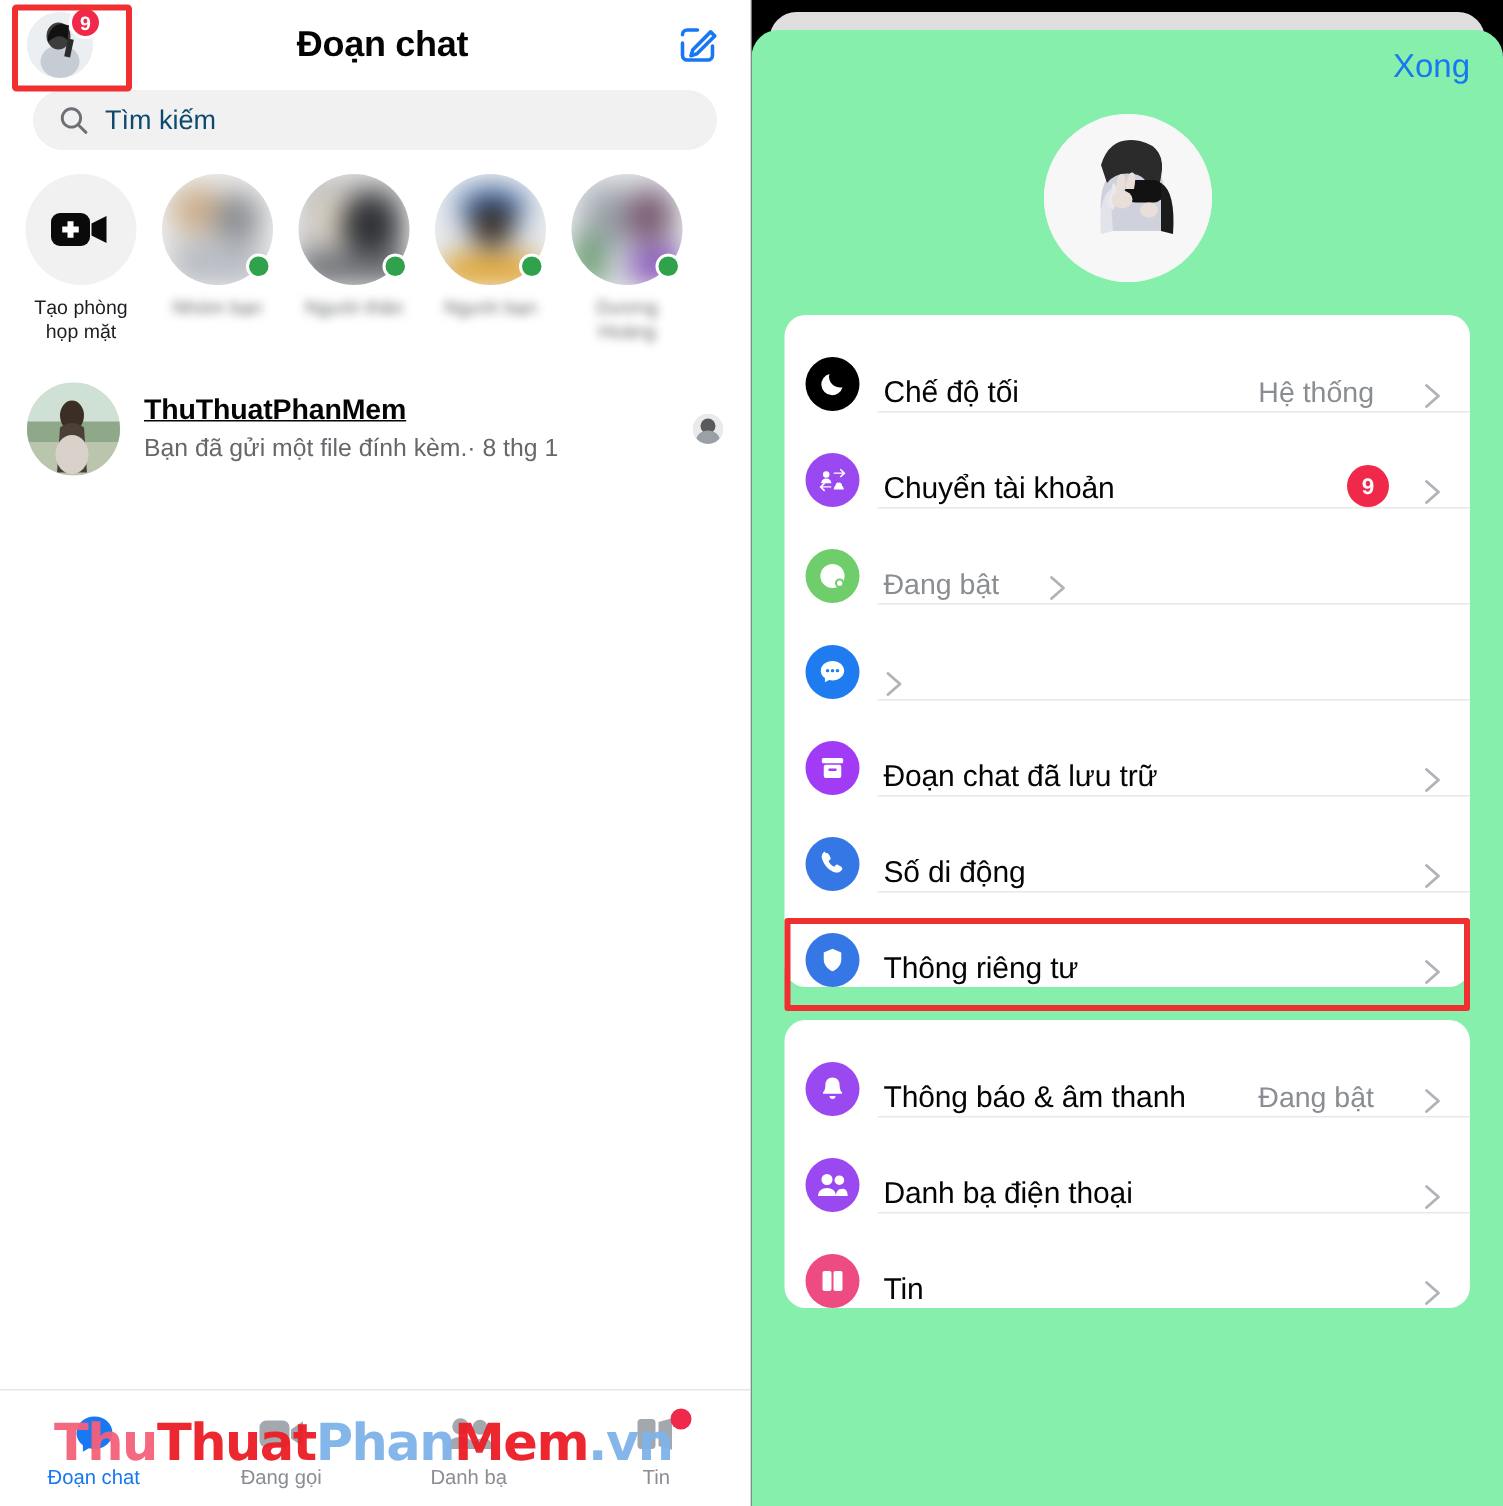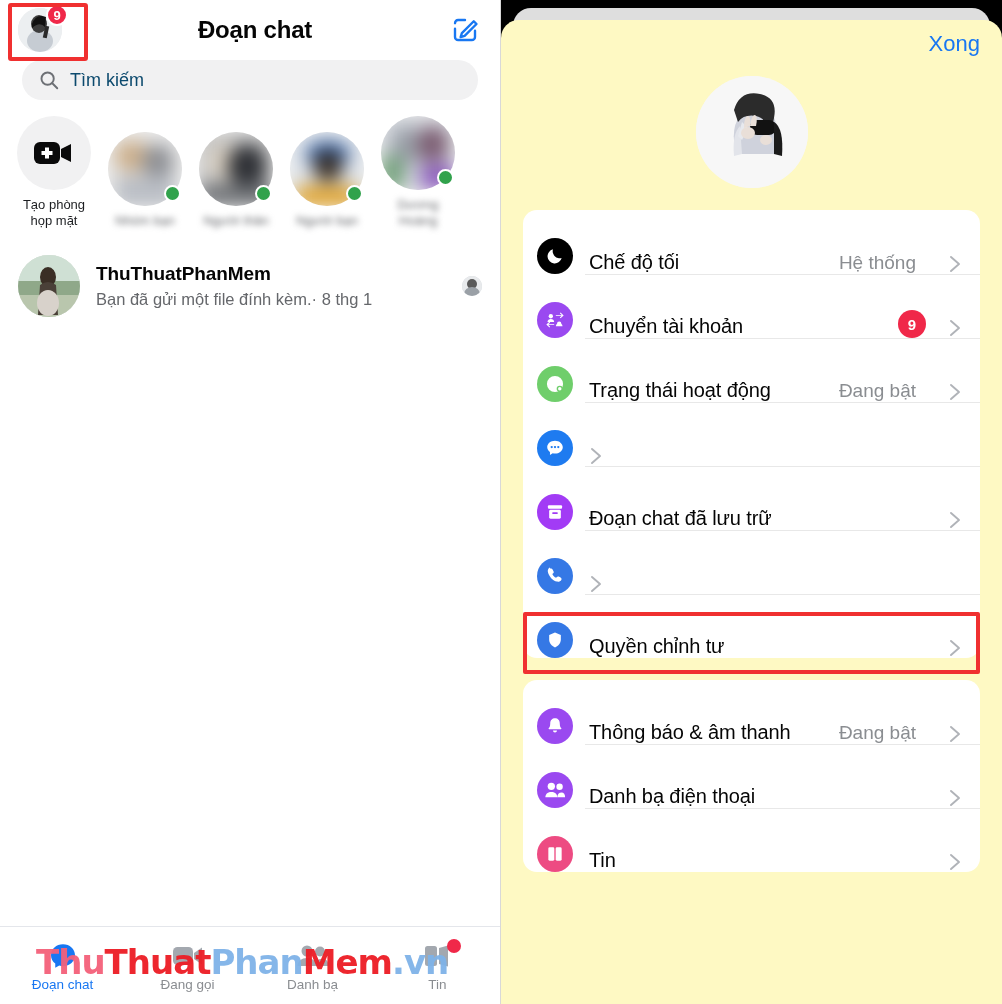--- a/index.html
+++ b/index.html
@@ -88,21 +88,20 @@
   .search-placeholder {
     color:#0c4a6e; font-size:18px;
   }
 
   
   .stories {
     display:flex;
     padding:16px 0 8px 14px;
     gap:11px;
     overflow:hidden;
-    align-items:flex-end;
   }
   .story { width:80px; flex:0 0 auto; text-align:center; }
   .story-av-wrap { position:relative; width:74px; height:74px; margin:0 auto; }
   .story-av {
     width:74px; height:74px; border-radius:50%;
     background:#f0f0f0; overflow:hidden; position:relative;
   }
   .blur-img { position:absolute; inset:0; filter:blur(9px); }
   .online-dot {
     position:absolute; right:1px; bottom:4px;
@@ -129,21 +128,21 @@
     gap:16px;
   }
   .chat-av {
     width:62px; height:62px; border-radius:50%;
     flex:0 0 auto; overflow:hidden; position:relative;
     background:#dfe3e8;
   }
   .chat-text { flex:1 1 auto; min-width:0; }
   .chat-name {
     font-size:19px; font-weight:bold; color:#050505;
-    line-height:24px; letter-spacing:-0.1px;
+    line-height:24px; letter-spacing:-0.1px;text-decoration:underline;
   }
   .chat-snippet {
     margin-top:3px;
     font-size:16.5px; color:#65676b; line-height:21px;
     white-space:nowrap; overflow:hidden; text-overflow:ellipsis;
   }
   .chat-seen {
     width:20px; height:20px; border-radius:50%;
     flex:0 0 auto; overflow:hidden; background:#cfd4da; position:relative;
   }
@@ -198,21 +197,21 @@
   .sheet-back {
     position:absolute;
     left:12px; top:8px; right:12px;
     height:120px;
     background:#dedede;
     border-radius:18px 18px 0 0;
   }
   .sheet-front {
     position:absolute;
     left:0px; top:20px; right:0px; bottom:0;
-    background:#fef9c3;
+    background:#86efac;
     border-radius:18px 18px 0 0;
     overflow:hidden;
   }
   .sheet-topbar {
     height:48px;
     display:flex; align-items:center; justify-content:flex-end;
     padding:0 22px;
   }
   .done-btn {
     color:#1877f2; font-size:22px; font-weight:500;
@@ -546,21 +545,20 @@
 
 
         <div class="set-row">
           <div class="set-icon" style="background:#6fce6b">
             <svg width="22" height="22" viewBox="0 0 24 24">
                 <path d="M12 3.2a8.8 8.8 0 1 0 0 17.6 8.8 8.8 0 0 0 0-17.6z" fill="#ffffff"></path>
                 <circle cx="17.2" cy="17.2" r="3.4" fill="#6fce6b"></circle>
                 <circle cx="17.2" cy="17.2" r="1.9" fill="#ffffff"></circle>
               </svg>
           </div>
-          <span class="set-label">Trạng thái hoạt động</span>
           <span class="set-value">Đang bật</span>
           <span class="chev">
             <svg width="14" height="20" viewBox="0 0 14 20" fill="none" stroke="#b0b3b8" stroke-width="1.9" stroke-linecap="round" stroke-linejoin="round">
                 <path d="M3 3 L11 10 L3 17"></path>
               </svg>
           </span>
         </div>
 
         <div class="set-row">
           <div class="set-icon" style="background:#1e7bf0">
@@ -593,34 +591,35 @@
               </svg>
           </span>
         </div>
 
         <div class="set-row">
           <div class="set-icon" style="background:#3578e5">
             <svg width="20" height="20" viewBox="0 0 24 24" fill="#ffffff">
                 <path d="M6.6 3.3c.9-.5 2 .1 2.5 1l1.2 2.2c.4.8.2 1.8-.5 2.3l-1 .8c.8 2.1 2.5 3.8 4.6 4.6l.8-1c.5-.7 1.5-.9 2.3-.5l2.2 1.2c.9.5 1.5 1.6 1 2.5-1.1 2-3.4 2.9-5.5 2.3C9.6 17.6 5.1 13.1 3.5 7.4c-.6-2.1.3-4.4 2.3-5.5z"></path>
               </svg>
           </div>
+          <span class="set-label">Số di động</span>
           <span class="chev">
             <svg width="14" height="20" viewBox="0 0 14 20" fill="none" stroke="#b0b3b8" stroke-width="1.9" stroke-linecap="round" stroke-linejoin="round">
                 <path d="M3 3 L11 10 L3 17"></path>
               </svg>
           </span>
         </div>
 
         <div class="set-row">
           <div class="set-icon" style="background:#3578e5">
             <svg width="20" height="20" viewBox="0 0 24 24" fill="#ffffff">
                 <path d="M12 3 19 6v5.5c0 4.3-2.9 7.6-7 9.5-4.1-1.9-7-5.2-7-9.5V6z"></path>
               </svg>
           </div>
-          <span class="set-label">Quyền chỉnh tư</span>
+          <span class="set-label">Thông riêng tư</span>
           <span class="chev">
             <svg width="14" height="20" viewBox="0 0 14 20" fill="none" stroke="#b0b3b8" stroke-width="1.9" stroke-linecap="round" stroke-linejoin="round">
                 <path d="M3 3 L11 10 L3 17"></path>
               </svg>
           </span>
         </div>
 
       </div>
 
       <div class="card">

